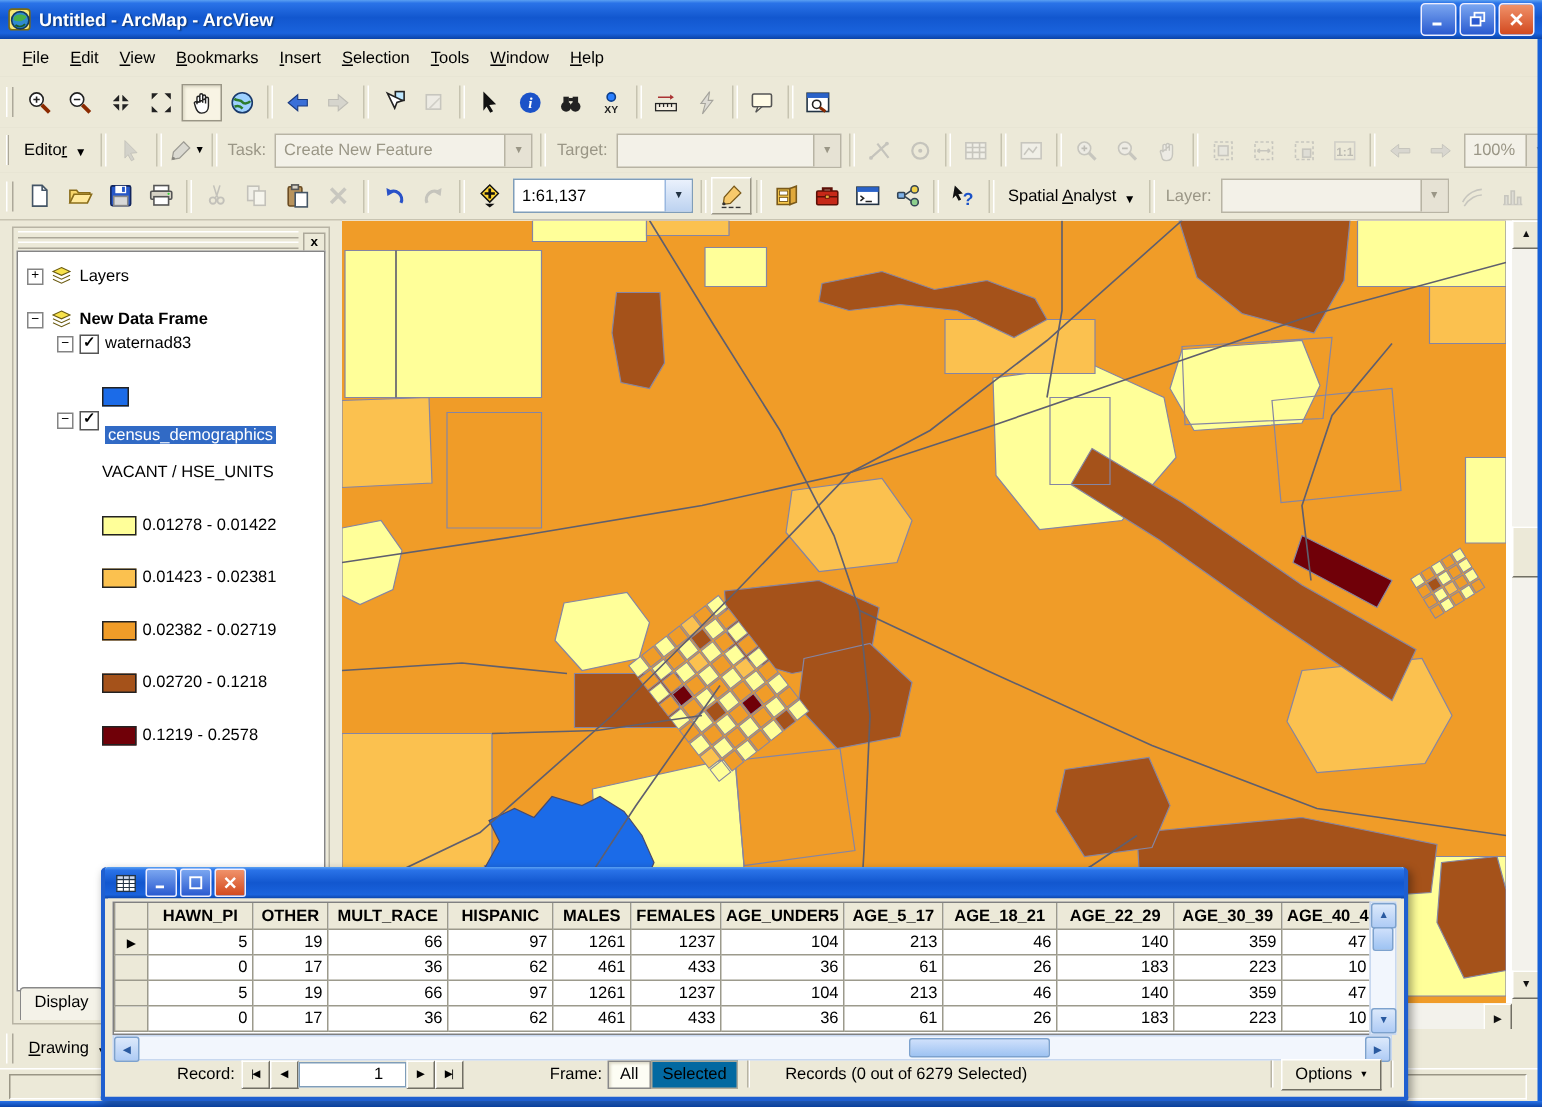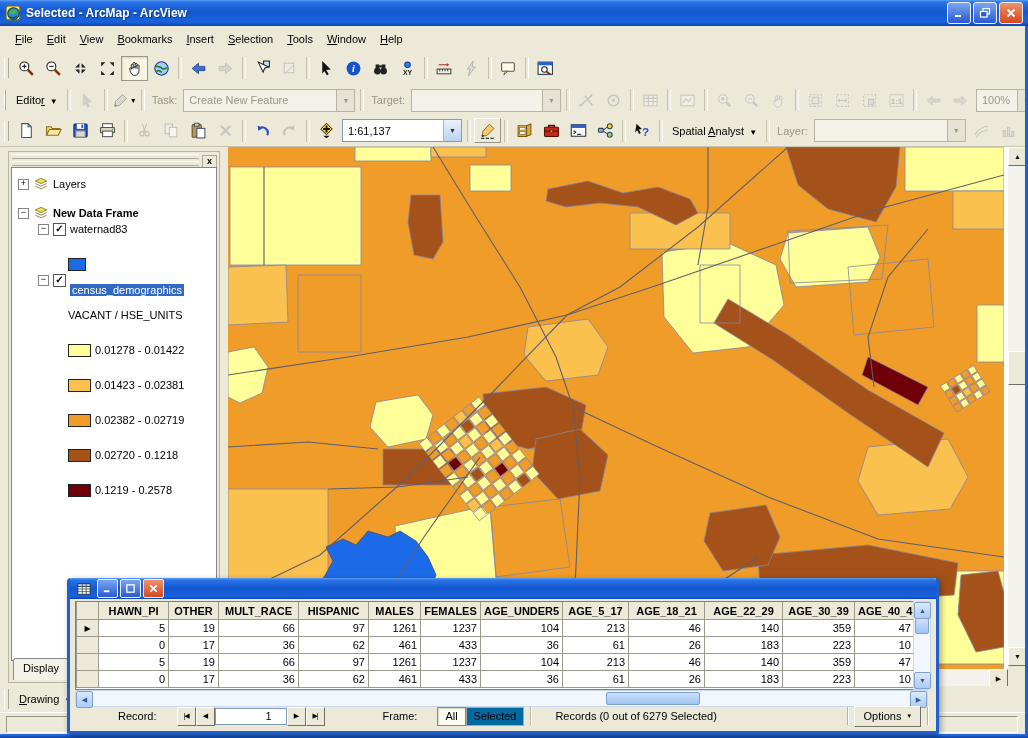--- a/index.html
+++ b/index.html
@@ -97,21 +97,21 @@
   #attr-table th{background:#ECE9D8;font-weight:bold;text-align:center;height:17px;border-top:none;}
   #attr-table td{text-align:right;background:#fff;}
   #attr-table td.selcell{background:#ECE9D8;text-align:center;padding:0;font-size:8px;}
   
   .xsb-v{position:absolute;right:3px;top:2px;width:16px;height:87px;background:#f2f6fd;border:1px solid #c8d8f0;}
   .xsb-h{position:absolute;left:3px;top:91px;width:851px;height:15px;background:#f2f6fd;border:1px solid #c8d8f0;}
   .xsb-btn{position:absolute;width:15px;height:15px;border:1px solid #7da2ce;border-radius:2px;color:#2a5aa0;
     background:linear-gradient(180deg,#dce9fb,#aecbf5);font-size:7px;display:flex;align-items:center;justify-content:center;}
   .xsb-thumb{position:absolute;border:1px solid #7da2ce;border-radius:2px;background:linear-gradient(180deg,#cfe0fb,#9ec3f2);}
   .attr-nav{position:absolute;left:0;right:0;bottom:2px;height:22px;display:flex;align-items:center;font-size:11px;}
-  .nav-label{margin:0 20px;}
+  .nav-label{margin:0 4px;}
   .nav-btn{width:17px;height:17px;border:1px solid;border-color:#fff #716f64 #716f64 #fff;background:#ECE9D8;
     font-size:7px;display:flex;align-items:center;justify-content:center;flex:none;letter-spacing:-1px;}
   .nav-field{width:72px;height:17px;border:1px solid #7f9db9;background:#fff;text-align:right;
     padding:1px 14px 0 2px;box-sizing:border-box;flex:none;}
   .seg{height:17px;display:flex;align-items:center;padding:0 7px;flex:none;}
   .seg-all{border:1px solid #888;background:#fdfdf4;box-shadow:inset 1px 1px 2px #d8d4c0;}
   .seg-sel{border:1px solid #aca899;background:#0369a1;}
   .nav-sep{width:1px;height:18px;background:#b8b4a4;box-shadow:1px 0 0 #fff;margin:0 6px;flex:none;}
   .opt-btn{height:19px;border:1px solid;border-color:#fff #716f64 #716f64 #fff;background:#ECE9D8;
     display:flex;align-items:center;padding:0 9px;gap:6px;flex:none;}
@@ -122,21 +122,21 @@
 
 <div id="app">
 
   <div class="titlebar">
     <svg class="app-icon" viewBox="0 0 16 16">
       <rect x="1" y="1" width="13" height="13" rx="2" fill="#f6e87a" stroke="#7a6a10"></rect>
       <circle cx="8" cy="8" r="5.4" fill="#2f8ad0" stroke="#123a60"></circle>
       <path d="M4 6c2-2 5-2 8-.5-1 3-5 4-8 2.5z" fill="#47b04a"></path>
       <path d="M5 11c2 1.4 4.5 1 6-.6" fill="none" stroke="#1d5c22" stroke-width="1.2"></path>
     </svg>
-    <div class="tb-title">Selected - ArcMap - ArcView</div>
+    <div class="tb-title">Untitled - ArcMap - ArcView</div>
     <div class="cap-btn cap-min">
       <svg viewBox="0 0 12 12">
           <rect x="2" y="8" width="6" height="2" fill="#fff"></rect>
         </svg>
       </div>
     <div class="cap-btn cap-restore">
       <svg viewBox="0 0 12 12">
           <rect x="4" y="1.5" width="6.5" height="5.5" fill="none" stroke="#fff" stroke-width="1.2"></rect>
           <rect x="1.5" y="4.5" width="6.5" height="5.5" fill="#2a5ad0" stroke="#fff" stroke-width="1.2"></rect>
         </svg>

